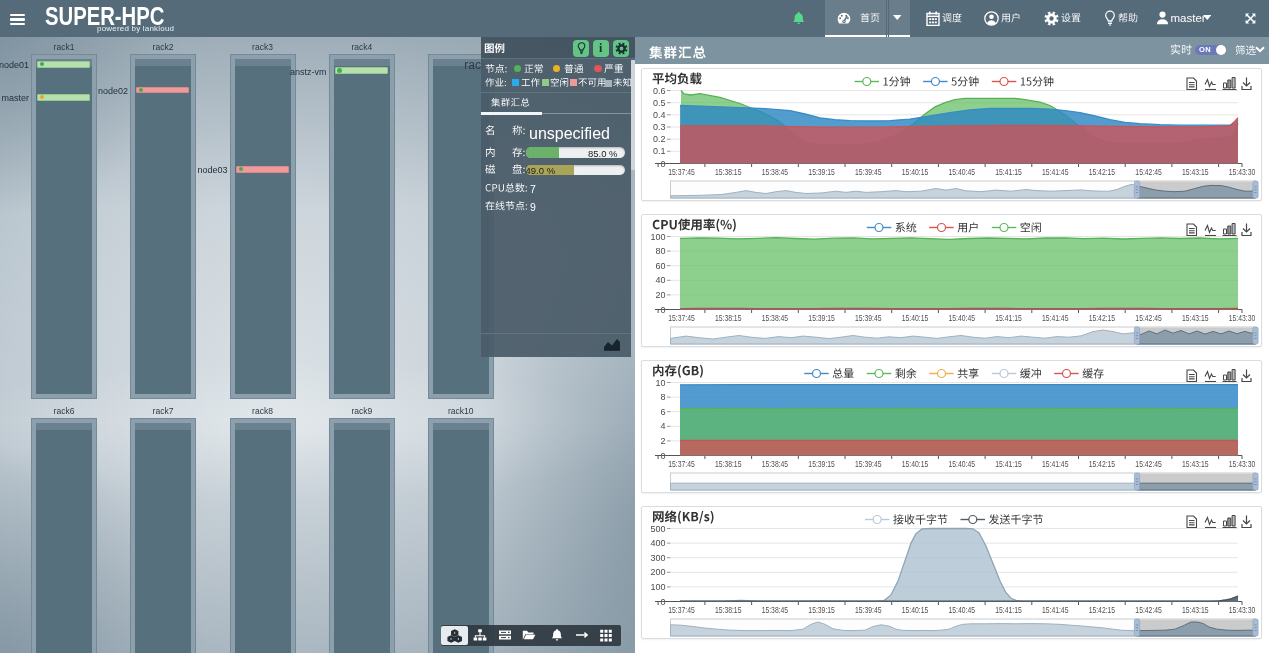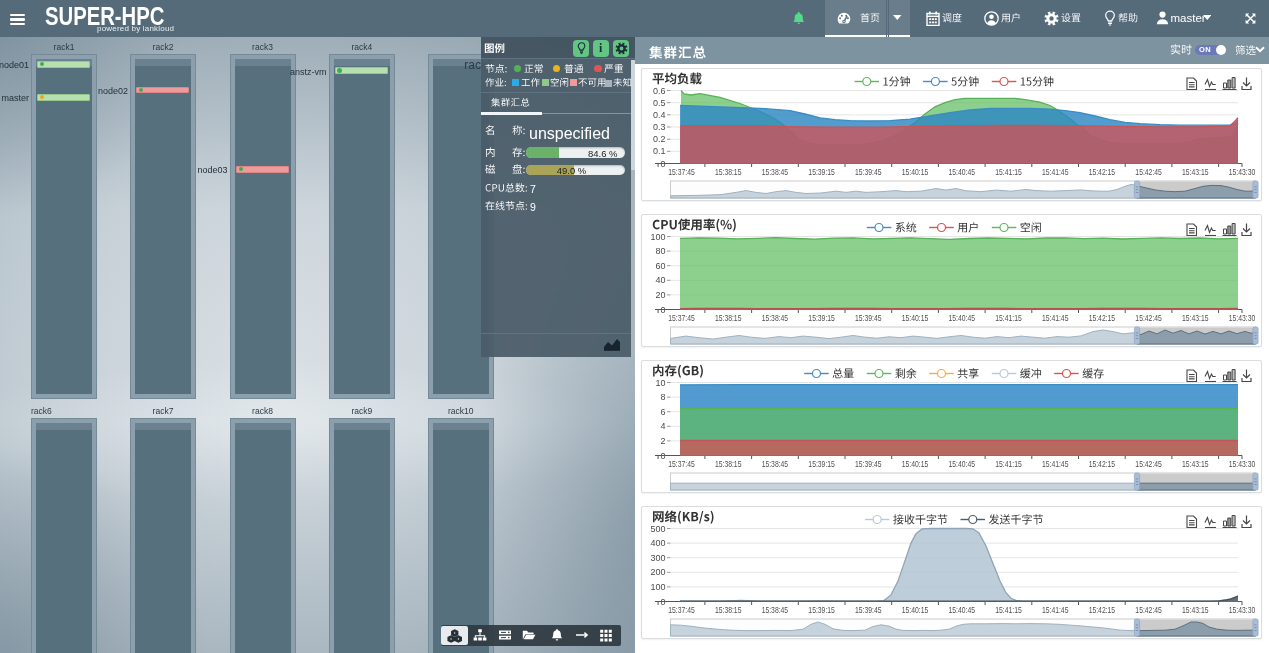--- a/index.html
+++ b/index.html
@@ -96,21 +96,21 @@
       <div class="abs" style="left:333.8px;top:22px;width:56px;height:335px;background:#57707e"></div>
       <div class="abs" style="left:333.8px;top:22px;width:56px;height:7px;background:#6b8190"></div>
       <div class="abs" style="left:328.8px;top:4.5px;width:66px;text-align:center;font-size:8.5px;color:#2b3a44">rack4</div>
       <div class="abs" style="left:427.7px;top:17px;width:66px;height:345px;background:#8ba0ac;border:1px solid #748b97"></div>
       <div class="abs" style="left:432.7px;top:22px;width:56px;height:335px;background:#57707e"></div>
       <div class="abs" style="left:432.7px;top:22px;width:56px;height:7px;background:#6b8190"></div>
       <div class="abs" style="left:427.7px;top:21px;width:66px;text-align:right;font-size:12px;color:#2b3a44">rack5</div>
       <div class="abs" style="left:31px;top:381px;width:66px;height:242px;background:#8ba0ac;border:1px solid #748b97"></div>
       <div class="abs" style="left:36px;top:386px;width:56px;height:232px;background:#57707e"></div>
       <div class="abs" style="left:36px;top:386px;width:56px;height:7px;background:#6b8190"></div>
-      <div class="abs" style="left:31px;top:368.5px;width:66px;text-align:left;font-size:8.5px;color:#2b3a44">rack6</div>
+      <div class="abs" style="left:31px;top:368.5px;width:66px;text-align:center;font-size:8.5px;color:#2b3a44">rack6</div>
       <div class="abs" style="left:130px;top:381px;width:66px;height:242px;background:#8ba0ac;border:1px solid #748b97"></div>
       <div class="abs" style="left:135px;top:386px;width:56px;height:232px;background:#57707e"></div>
       <div class="abs" style="left:135px;top:386px;width:56px;height:7px;background:#6b8190"></div>
       <div class="abs" style="left:130px;top:368.5px;width:66px;text-align:center;font-size:8.5px;color:#2b3a44">rack7</div>
       <div class="abs" style="left:229.5px;top:381px;width:66px;height:242px;background:#8ba0ac;border:1px solid #748b97"></div>
       <div class="abs" style="left:234.5px;top:386px;width:56px;height:232px;background:#57707e"></div>
       <div class="abs" style="left:234.5px;top:386px;width:56px;height:7px;background:#6b8190"></div>
       <div class="abs" style="left:229.5px;top:368.5px;width:66px;text-align:center;font-size:8.5px;color:#2b3a44">rack8</div>
       <div class="abs" style="left:328.8px;top:381px;width:66px;height:242px;background:#8ba0ac;border:1px solid #748b97"></div>
       <div class="abs" style="left:333.8px;top:386px;width:56px;height:232px;background:#57707e"></div>
@@ -230,30 +230,30 @@
     </svg>
     <div class="abs" style="left:529px;top:125px;font-size:16px;color:#fff">unspecified</div>
     <svg style="position:absolute;left:483.0px;top:143.7px;overflow:visible" width="14" height="16">
       <path transform="translate(2,12.1)" d="M1 -7V0.9H1.8V-6.2H4.9C4.8 -4.9 4.4 -3.1 2.1 -1.9C2.3 -1.7 2.5 -1.4 2.7 -1.3C4.1 -2.1 4.8 -3.1 5.2 -4.1C6.2 -3.2 7.3 -2.1 7.8 -1.4L8.4 -1.9C7.8 -2.7 6.5 -3.9 5.5 -4.9C5.6 -5.3 5.6 -5.8 5.6 -6.2H8.7V-0.2C8.7 -0 8.7 0 8.4 0.1C8.2 0.1 7.5 0.1 6.8 0C6.9 0.3 7 0.6 7 0.8C8 0.8 8.6 0.8 9 0.7C9.4 0.6 9.5 0.3 9.5 -0.2V-7H5.7V-8.8H4.9V-7Z" fill="#fff"></path>
     </svg>
     <svg style="position:absolute;left:509.5px;top:143.7px;overflow:visible" width="17" height="16">
       <path transform="translate(2,12.1)" d="M6.4 -3.7V-2.8H3.5V-2.1H6.4V-0.1C6.4 0 6.4 0.1 6.2 0.1C6 0.1 5.4 0.1 4.7 0.1C4.8 0.3 4.9 0.6 4.9 0.8C5.8 0.8 6.4 0.8 6.8 0.7C7.1 0.6 7.2 0.4 7.2 -0.1V-2.1H10V-2.8H7.2V-3.4C8 -3.9 8.8 -4.5 9.4 -5.2L8.9 -5.6L8.7 -5.5H4.4V-4.8H8C7.5 -4.4 7 -3.9 6.4 -3.7ZM4 -8.8C3.9 -8.4 3.8 -7.9 3.6 -7.4H0.7V-6.7H3.3C2.6 -5.2 1.6 -3.9 0.3 -3C0.5 -2.8 0.6 -2.5 0.7 -2.3C1.2 -2.6 1.6 -3 2 -3.4V0.8H2.8V-4.3C3.3 -5.1 3.8 -5.8 4.1 -6.7H9.9V-7.4H4.5C4.6 -7.8 4.7 -8.2 4.9 -8.6ZM12 -4.1C12.3 -4.1 12.7 -4.4 12.7 -4.8C12.7 -5.3 12.3 -5.6 12 -5.6C11.6 -5.6 11.3 -5.3 11.3 -4.8C11.3 -4.4 11.6 -4.1 12 -4.1ZM12 0.1C12.3 0.1 12.7 -0.2 12.7 -0.6C12.7 -1 12.3 -1.3 12 -1.3C11.6 -1.3 11.3 -1 11.3 -0.6C11.3 -0.2 11.6 0.1 12 0.1Z" fill="#fff"></path>
     </svg>
     <div class="abs" style="left:525.5px;top:147px;width:99px;height:10.5px;background:#eef1f2;border-radius:5.25px;box-shadow:inset 0 1px 2px rgba(0,0,0,.25)"></div>
     <div class="abs" style="left:525.5px;top:147px;width:33.660000000000004px;height:10.5px;background:#6cb16a;border-radius:5.25px 0px 0px 5.25px"></div>
-    <div class="abs" style="left:525.5px;top:147.5px;width:92px;text-align:right;font-size:9.5px;color:#222">84.6 %</div>
+    <div class="abs" style="left:525.5px;top:147.5px;width:92px;text-align:right;font-size:9.5px;color:#222">85.0 %</div>
     <svg style="position:absolute;left:483.0px;top:161.2px;overflow:visible" width="14" height="16">
       <path transform="translate(2,12.1)" d="M0.4 -8.2V-7.6H1.6C1.4 -5.8 1 -4.1 0.3 -3C0.4 -2.8 0.6 -2.4 0.6 -2.2C0.8 -2.5 1 -2.9 1.2 -3.2V0.4H1.8V-0.5H3.4V-5.1H1.8C2 -5.9 2.2 -6.7 2.3 -7.6H3.6V-8.2ZM1.8 -4.4H2.8V-1.1H1.8ZM8.3 -8.8C8.1 -8.3 7.7 -7.5 7.4 -6.9H5.6L6.2 -7.2C6.1 -7.6 5.7 -8.3 5.4 -8.8L4.7 -8.5C5.1 -8 5.4 -7.4 5.6 -6.9H3.8V-6.2H10V-6.9H8.2C8.5 -7.4 8.8 -8 9 -8.6ZM3.7 0.4C3.9 0.3 4.2 0.2 6.1 -0.1C6.1 0.2 6.2 0.4 6.2 0.7L6.8 0.5C6.7 -0.1 6.4 -1.2 6.1 -1.9L5.6 -1.8C5.7 -1.5 5.8 -1.1 5.9 -0.7L4.5 -0.5C5.3 -1.6 6.2 -3.1 6.8 -4.6L6.1 -4.9C6 -4.5 5.8 -4 5.6 -3.6L4.5 -3.5C4.9 -4.2 5.3 -5 5.6 -5.8L5 -6.1C4.7 -5.2 4.2 -4.1 4 -3.9C3.9 -3.6 3.8 -3.5 3.6 -3.4C3.7 -3.2 3.8 -2.9 3.8 -2.7C4 -2.8 4.2 -2.9 5.3 -3C4.8 -2.1 4.4 -1.4 4.2 -1.1C3.9 -0.6 3.7 -0.3 3.5 -0.3C3.6 -0.1 3.7 0.2 3.7 0.4ZM6.9 0.4C7.1 0.3 7.4 0.2 9.4 -0.1C9.5 0.2 9.6 0.4 9.6 0.7L10.2 0.5C10.1 -0.2 9.7 -1.2 9.4 -2L8.8 -1.9C9 -1.5 9.1 -1.1 9.3 -0.7L7.7 -0.5C8.5 -1.7 9.3 -3.2 9.8 -4.7L9.1 -5C9 -4.5 8.8 -4.1 8.6 -3.7L7.5 -3.6C7.9 -4.2 8.3 -5 8.5 -5.8L7.9 -6.1C7.6 -5.2 7.2 -4.2 7.1 -3.9C6.9 -3.7 6.8 -3.5 6.6 -3.4C6.7 -3.3 6.9 -2.9 6.9 -2.8C7 -2.8 7.3 -2.9 8.4 -3C7.9 -2.1 7.6 -1.4 7.4 -1.1C7.1 -0.7 6.9 -0.4 6.7 -0.3C6.8 -0.1 6.9 0.2 6.9 0.4L6.9 0.3Z" fill="#fff"></path>
     </svg>
     <svg style="position:absolute;left:509.5px;top:161.2px;overflow:visible" width="17" height="16">
       <path transform="translate(2,12.1)" d="M4.1 -4.5C4.7 -4.2 5.4 -3.7 5.8 -3.4L6.2 -3.9C5.8 -4.2 5.1 -4.6 4.5 -4.9ZM4.9 -8.9C4.8 -8.7 4.7 -8.3 4.5 -8H2.2V-6.2L2.2 -5.8H0.5V-5.1H2.1C2 -4.4 1.6 -3.8 0.8 -3.3C0.9 -3.2 1.2 -2.9 1.4 -2.7C2.3 -3.3 2.7 -4.2 2.9 -5.1H7.8V-3.9C7.8 -3.7 7.7 -3.7 7.6 -3.7C7.5 -3.7 7 -3.7 6.5 -3.7C6.6 -3.5 6.7 -3.2 6.7 -3C7.4 -3 7.9 -3 8.2 -3.1C8.5 -3.3 8.6 -3.5 8.6 -3.8V-5.1H10V-5.8H8.6V-8H5.4L5.7 -8.8ZM4.2 -6.8C4.7 -6.5 5.4 -6.1 5.7 -5.8H3L3 -6.2V-7.4H7.8V-5.8H5.7L6.1 -6.3C5.8 -6.6 5.1 -7 4.6 -7.2ZM1.7 -2.7V-0.2H0.5V0.5H10V-0.2H8.9V-2.7ZM2.4 -0.2V-2.1H3.8V-0.2ZM4.5 -0.2V-2.1H5.9V-0.2ZM6.7 -0.2V-2.1H8.1V-0.2ZM12 -4.1C12.3 -4.1 12.7 -4.4 12.7 -4.8C12.7 -5.3 12.3 -5.6 12 -5.6C11.6 -5.6 11.3 -5.3 11.3 -4.8C11.3 -4.4 11.6 -4.1 12 -4.1ZM12 0.1C12.3 0.1 12.7 -0.2 12.7 -0.6C12.7 -1 12.3 -1.3 12 -1.3C11.6 -1.3 11.3 -1 11.3 -0.6C11.3 -0.2 11.6 0.1 12 0.1Z" fill="#fff"></path>
     </svg>
     <div class="abs" style="left:525.5px;top:164.5px;width:99px;height:10.5px;background:#eef1f2;border-radius:5.25px;box-shadow:inset 0 1px 2px rgba(0,0,0,.25)"></div>
     <div class="abs" style="left:525.5px;top:164.5px;width:48.51px;height:10.5px;background:#a9a458;border-radius:5.25px 0px 0px 5.25px"></div>
-    <div class="abs" style="left:525.5px;top:165.0px;width:92px;text-align:center;font-size:9.5px;color:#222">49.0 %</div>
+    <div class="abs" style="left:525.5px;top:165.0px;width:92px;text-align:left;font-size:9.5px;color:#222">49.0 %</div>
     <svg style="position:absolute;left:483.0px;top:179.8px;overflow:visible" width="47" height="15">
       <path transform="translate(2,11.5)" d="M3.8 0.1C4.7 0.1 5.4 -0.2 6 -0.9L5.5 -1.5C5 -1 4.5 -0.7 3.8 -0.7C2.4 -0.7 1.5 -1.8 1.5 -3.7C1.5 -5.5 2.5 -6.7 3.8 -6.7C4.5 -6.7 5 -6.4 5.3 -6L5.8 -6.6C5.4 -7 4.7 -7.5 3.8 -7.5C2 -7.5 0.6 -6 0.6 -3.7C0.6 -1.3 1.9 0.1 3.8 0.1ZM7.4 0H8.3V-2.9H9.5C11.1 -2.9 12.2 -3.6 12.2 -5.2C12.2 -6.8 11.1 -7.3 9.5 -7.3H7.4ZM8.3 -3.7V-6.6H9.4C10.7 -6.6 11.3 -6.2 11.3 -5.2C11.3 -4.1 10.7 -3.7 9.4 -3.7ZM16.3 0.1C17.8 0.1 19 -0.7 19 -3V-7.3H18.1V-3C18.1 -1.2 17.3 -0.7 16.3 -0.7C15.4 -0.7 14.6 -1.2 14.6 -3V-7.3H13.7V-3C13.7 -0.7 14.8 0.1 16.3 0.1ZM27.5 -2.1C28.1 -1.4 28.7 -0.5 28.9 0.1L29.5 -0.3C29.3 -0.9 28.7 -1.8 28.1 -2.5ZM24 -2.7C24.7 -2.2 25.5 -1.5 25.8 -1L26.4 -1.5C26 -2 25.2 -2.7 24.6 -3.1ZM22.7 -2.4V-0.3C22.7 0.5 23 0.7 24.2 0.7C24.5 0.7 26.2 0.7 26.5 0.7C27.4 0.7 27.7 0.4 27.8 -0.7C27.5 -0.8 27.2 -0.9 27.1 -1C27 -0.1 26.9 0 26.4 0C26 0 24.6 0 24.3 0C23.6 0 23.5 -0.1 23.5 -0.4V-2.4ZM21.3 -2.2C21.1 -1.5 20.8 -0.6 20.4 -0.1L21 0.2C21.5 -0.4 21.8 -1.3 22 -2.1ZM22.6 -5.7H27.3V-3.9H22.6ZM21.8 -6.4V-3.2H28.1V-6.4H26.5C26.8 -6.9 27.2 -7.5 27.5 -8.1L26.8 -8.4C26.5 -7.8 26.1 -7 25.7 -6.4H23.6L24.2 -6.7C24 -7.2 23.6 -7.8 23.1 -8.4L22.5 -8.1C22.9 -7.5 23.3 -6.9 23.5 -6.4ZM34.4 -8.2C34.2 -7.8 33.9 -7.2 33.6 -6.9L34.1 -6.6C34.4 -7 34.7 -7.5 35 -7.9ZM30.8 -7.9C31.1 -7.5 31.3 -7 31.4 -6.6L32 -6.9C31.9 -7.2 31.6 -7.8 31.4 -8.2ZM34 -2.6C33.8 -2.1 33.5 -1.6 33.1 -1.3C32.7 -1.4 32.3 -1.6 32 -1.8C32.1 -2 32.2 -2.3 32.4 -2.6ZM31 -1.5C31.5 -1.3 32.1 -1.1 32.6 -0.8C31.9 -0.4 31.2 -0.1 30.3 0.1C30.5 0.3 30.6 0.5 30.7 0.7C31.6 0.5 32.5 0.1 33.2 -0.5C33.5 -0.3 33.8 -0.1 34 0.1L34.5 -0.4C34.3 -0.6 34 -0.8 33.7 -1C34.2 -1.5 34.6 -2.2 34.9 -3.1L34.5 -3.3L34.3 -3.2H32.7L32.9 -3.8L32.2 -3.9C32.2 -3.7 32.1 -3.5 32 -3.2H30.6V-2.6H31.7C31.5 -2.2 31.2 -1.8 31 -1.5ZM32.5 -8.4V-6.5H30.4V-5.9H32.3C31.8 -5.3 31 -4.7 30.3 -4.4C30.5 -4.2 30.6 -4 30.7 -3.8C31.3 -4.1 32 -4.7 32.5 -5.3V-4H33.2V-5.4C33.7 -5 34.3 -4.6 34.5 -4.4L35 -4.9C34.7 -5.1 33.8 -5.6 33.3 -5.9H35.2V-6.5H33.2V-8.4ZM36.2 -8.3C36 -6.6 35.5 -4.9 34.7 -3.8C34.9 -3.7 35.2 -3.5 35.3 -3.4C35.6 -3.7 35.8 -4.2 36 -4.7C36.2 -3.7 36.5 -2.8 36.9 -2C36.3 -1 35.5 -0.3 34.4 0.2C34.6 0.4 34.8 0.7 34.9 0.8C35.9 0.3 36.6 -0.4 37.2 -1.3C37.7 -0.4 38.4 0.2 39.1 0.7C39.2 0.5 39.5 0.3 39.6 0.1C38.8 -0.3 38.1 -1.1 37.6 -2C38.2 -3 38.5 -4.3 38.7 -5.8H39.4V-6.5H36.6C36.7 -7 36.8 -7.6 36.9 -8.2ZM38 -5.8C37.9 -4.6 37.6 -3.6 37.2 -2.8C36.9 -3.7 36.6 -4.7 36.4 -5.8ZM41.3 -3.9C41.7 -3.9 42 -4.2 42 -4.6C42 -5 41.7 -5.3 41.3 -5.3C40.9 -5.3 40.6 -5 40.6 -4.6C40.6 -4.2 40.9 -3.9 41.3 -3.9ZM41.3 0.1C41.7 0.1 42 -0.1 42 -0.6C42 -1 41.7 -1.3 41.3 -1.3C40.9 -1.3 40.6 -1 40.6 -0.6C40.6 -0.1 40.9 0.1 41.3 0.1Z" fill="#fff"></path>
     </svg>
     <div class="abs" style="left:530px;top:182.5px;font-size:10.5px;color:#fff">7</div>
     <svg style="position:absolute;left:483.0px;top:197.8px;overflow:visible" width="47" height="15">
       <path transform="translate(2,11.5)" d="M3.9 -8.4C3.8 -7.9 3.6 -7.4 3.4 -6.9H0.6V-6.1H3.1C2.4 -4.9 1.5 -3.7 0.4 -2.9C0.5 -2.7 0.7 -2.4 0.8 -2.2C1.2 -2.5 1.6 -2.8 1.9 -3.2V0.8H2.7V-4.1C3.1 -4.7 3.6 -5.4 3.9 -6.1H9.4V-6.9H4.2C4.4 -7.3 4.5 -7.8 4.7 -8.2ZM6 -5.6V-3.7H3.7V-3H6V-0.1H3.3V0.6H9.4V-0.1H6.7V-3H9V-3.7H6.7V-5.6ZM10.5 -0.5 10.7 0.2C11.6 -0.1 12.8 -0.5 14 -0.8L13.9 -1.4C12.6 -1.1 11.4 -0.7 10.5 -0.5ZM17 -7.8C17.5 -7.6 18.2 -7.2 18.5 -6.9L18.9 -7.4C18.6 -7.6 18 -8 17.5 -8.2ZM10.7 -4.2C10.9 -4.3 11.1 -4.4 12.3 -4.5C11.9 -3.9 11.5 -3.4 11.3 -3.2C11 -2.8 10.8 -2.6 10.5 -2.5C10.6 -2.3 10.7 -2 10.8 -1.8C11 -1.9 11.3 -2 13.8 -2.6C13.8 -2.7 13.8 -3 13.8 -3.2L11.8 -2.8C12.6 -3.7 13.4 -4.8 14 -5.9L13.4 -6.3C13.2 -5.9 13 -5.5 12.8 -5.2L11.5 -5.1C12.1 -5.9 12.7 -7 13.1 -8L12.4 -8.4C12 -7.2 11.3 -5.9 11 -5.6C10.8 -5.2 10.7 -5 10.5 -4.9C10.6 -4.7 10.7 -4.4 10.7 -4.2ZM18.9 -3.5C18.5 -2.9 17.9 -2.3 17.3 -1.8C17.1 -2.3 17 -3 16.9 -3.7L19.4 -4.2L19.3 -4.8L16.8 -4.3C16.7 -4.8 16.7 -5.2 16.7 -5.7L19.1 -6L19 -6.7L16.6 -6.3C16.6 -7 16.6 -7.7 16.6 -8.4H15.8C15.9 -7.7 15.9 -6.9 15.9 -6.2L14.3 -6L14.4 -5.3L15.9 -5.5C16 -5.1 16 -4.6 16.1 -4.2L14.1 -3.9L14.2 -3.2L16.2 -3.5C16.3 -2.7 16.4 -1.9 16.7 -1.3C15.8 -0.8 14.8 -0.3 13.8 0C14 0.2 14.2 0.4 14.3 0.6C15.2 0.3 16.1 -0.1 16.9 -0.7C17.3 0.2 17.9 0.8 18.6 0.8C19.3 0.8 19.5 0.4 19.6 -0.7C19.5 -0.8 19.2 -0.9 19.1 -1.1C19 -0.2 18.9 0 18.6 0C18.2 0 17.8 -0.4 17.5 -1.1C18.3 -1.7 19 -2.4 19.5 -3.2ZM21 -4.9V-4.1H23.6V0.8H24.4V-4.1H27.7V-1.5C27.7 -1.4 27.7 -1.4 27.5 -1.3C27.3 -1.3 26.6 -1.3 25.9 -1.4C26 -1.1 26.1 -0.8 26.1 -0.6C27 -0.6 27.7 -0.6 28 -0.7C28.4 -0.8 28.5 -1.1 28.5 -1.5V-4.9ZM26.3 -8.4V-7.3H23.7V-8.4H22.9V-7.3H20.6V-6.5H22.9V-5.4H23.7V-6.5H26.3V-5.4H27.1V-6.5H29.5V-7.3H27.1V-8.4ZM32.4 -4.7H37.6V-2.9H32.4ZM33.4 -1.3C33.5 -0.6 33.6 0.2 33.6 0.7L34.4 0.6C34.4 0.1 34.3 -0.7 34.1 -1.3ZM35.5 -1.3C35.8 -0.7 36.1 0.2 36.2 0.7L36.9 0.5C36.8 0 36.5 -0.8 36.1 -1.4ZM37.5 -1.4C38 -0.7 38.6 0.2 38.8 0.7L39.5 0.4C39.3 -0.1 38.7 -1 38.2 -1.6ZM31.8 -1.6C31.5 -0.8 30.9 0 30.4 0.5L31.1 0.8C31.6 0.3 32.2 -0.6 32.5 -1.4ZM31.7 -5.4V-2.2H38.4V-5.4H35.3V-6.6H39.1V-7.3H35.3V-8.4H34.5V-5.4ZM41.4 -3.9C41.8 -3.9 42 -4.2 42 -4.6C42 -5 41.8 -5.3 41.4 -5.3C41 -5.3 40.7 -5 40.7 -4.6C40.7 -4.2 41 -3.9 41.4 -3.9ZM41.4 0.1C41.8 0.1 42 -0.1 42 -0.6C42 -1 41.8 -1.3 41.4 -1.3C41 -1.3 40.7 -1 40.7 -0.6C40.7 -0.1 41 0.1 41.4 0.1Z" fill="#fff"></path>
     </svg>
     <div class="abs" style="left:530px;top:200.5px;font-size:10.5px;color:#fff">9</div>
     <div class="abs" style="left:480.5px;top:332.5px;width:150px;height:1px;background:#617381"></div>
     <svg class="abs" style="left:603px;top:338px" width="18" height="13" viewBox="0 0 18 13">

